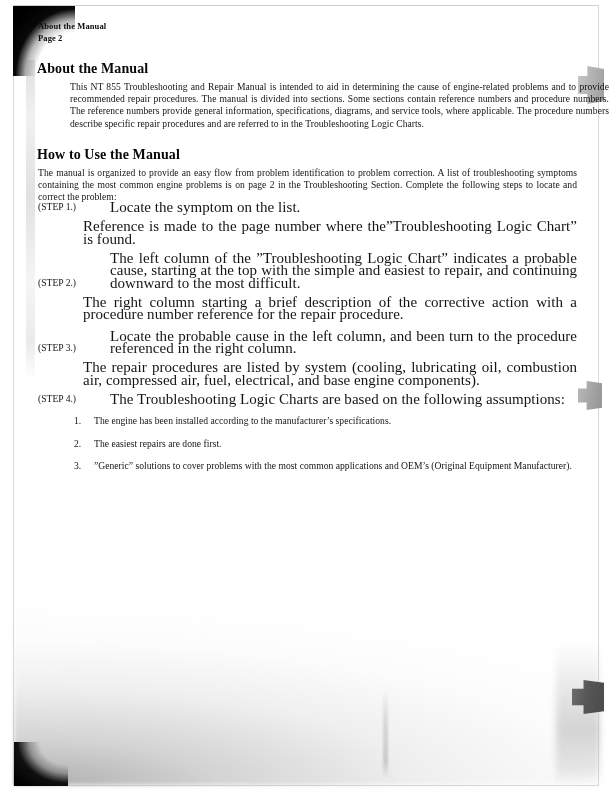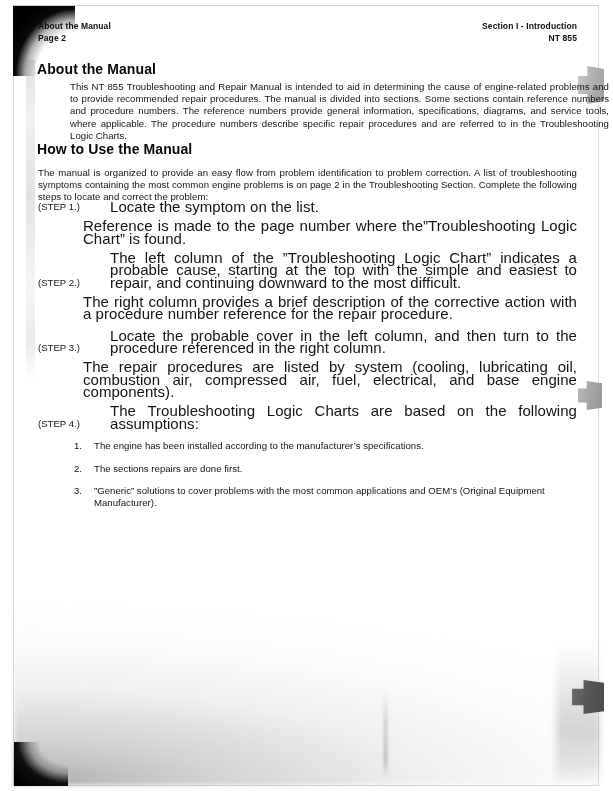--- a/index.html
+++ b/index.html
@@ -15,20 +15,21 @@
   }
 
   
   #page {
     position: relative;
     width: 613px;
     height: 791px;
     background: #ffffff;
     overflow: hidden;
     box-sizing: border-box;
+    font-family: Liberation Serif, serif;
   }
 
   
   .scan-frame {
     position: absolute;
     left: 13px;
     top: 5px;
     width: 586px;
     height: 781px;
     border: 1px solid #d9d9d9;
@@ -175,21 +176,21 @@
 
   .section-heading {
     position: absolute;
     left: 37px;
     font-size: 14px;
     font-weight: bold;
     color: #080808;
     letter-spacing: 0.1px;
   }
   #heading-about { top: 52px; }
-  #heading-howto { top: 132px; }
+  #heading-howto { top: 138px; }
 
   .body-para {
     position: absolute;
     left: 38px;
     width: 539px;
     font-size: 9.6px;
     line-height: 12.35px;
     color: #141414;
     text-align: justify;
     letter-spacing: 0.04px;
@@ -280,24 +281,20 @@
   <div class="artifact" id="bottom-crease"></div>
   <div class="artifact" id="corner-shadow-bl"></div>
 
   <div id="content">
 
     <div class="running-head" id="running-head-left">
       <div>About the Manual</div>
       <div>Page  2</div>
     </div>
 
-    <div class="running-head" id="running-head-right">
-      <div>Section I - Introduction</div>
-      <div>NT 855</div>
-    </div>
 
     <h1 class="section-heading" id="heading-about">About the Manual</h1>
 
     <p class="body-para" id="para-about">This NT 855 Troubleshooting and Repair Manual is intended to aid in determining the cause of engine-related problems and to provide recommended repair procedures. The manual is divided into sections. Some sections contain reference numbers and procedure numbers. The reference numbers provide general information, specifications, diagrams, and service tools, where applicable. The procedure numbers describe specific repair procedures and are referred to in the Troubleshooting Logic Charts.</p>
 
     <h1 class="section-heading" id="heading-howto">How to Use the Manual</h1>
 
     <p class="body-para" id="para-howto">The manual is organized to provide an easy flow from problem identification to problem correction. A list of troubleshooting symptoms containing the most common engine problems is on page 2 in the Troubleshooting Section. Complete the following steps to locate and correct the problem:</p>
 
     <div id="steps">
@@ -309,46 +306,46 @@
       <div class="gap-sm"></div>
       <div class="step-body nolabel">Reference is made to the page number where the”Troubleshooting Logic Chart”  is found.</div>
 
       <div class="gap-sm"></div>
 
       <div class="step-row">
         <div class="step-label">(STEP 2.)</div>
         <div class="step-body">The left column of the ”Troubleshooting Logic Chart” indicates a probable cause, starting at the top with the simple and easiest to repair, and continuing downward to the most difficult.</div>
       </div>
       <div class="gap-sm"></div>
-      <div class="step-body nolabel">The right column provides a brief description of the corrective action with a procedure number reference for the repair procedure.</div>
+      <div class="step-body nolabel">The right column starting a brief description of the corrective action with a procedure number reference for the repair procedure.</div>
 
       <div class="gap-md"></div>
 
       <div class="step-row">
         <div class="step-label">(STEP 3.)</div>
-        <div class="step-body">Locate the probable cover in the left column, and then turn to the procedure referenced in the right column.</div>
+        <div class="step-body">Locate the probable cause in the left column, and been turn to the procedure referenced in the right column.</div>
       </div>
       <div class="gap-sm"></div>
       <div class="step-body nolabel">The repair procedures are listed by system (cooling, lubricating oil, combustion air, compressed air, fuel, electrical, and base engine components).</div>
 
       <div class="gap-sm"></div>
 
       <div class="step-row">
         <div class="step-label">(STEP 4.)</div>
         <div class="step-body">The Troubleshooting Logic Charts are based on the following assumptions:</div>
       </div>
 
       <ul class="assume-list">
         <li class="assume-item">
           <span class="assume-num">1.</span>
           <span class="assume-text">The engine has been installed according to the manufacturer’s specifications.</span>
         </li>
         <li class="assume-item">
           <span class="assume-num">2.</span>
-          <span class="assume-text">The sections repairs are done first.</span>
+          <span class="assume-text">The easiest repairs are done first.</span>
         </li>
         <li class="assume-item">
           <span class="assume-num">3.</span>
           <span class="assume-text">”Generic” solutions to cover problems with the most common applications and OEM’s (Original Equipment Manufacturer).</span>
         </li>
       </ul>
 
     </div>
 
   </div>

